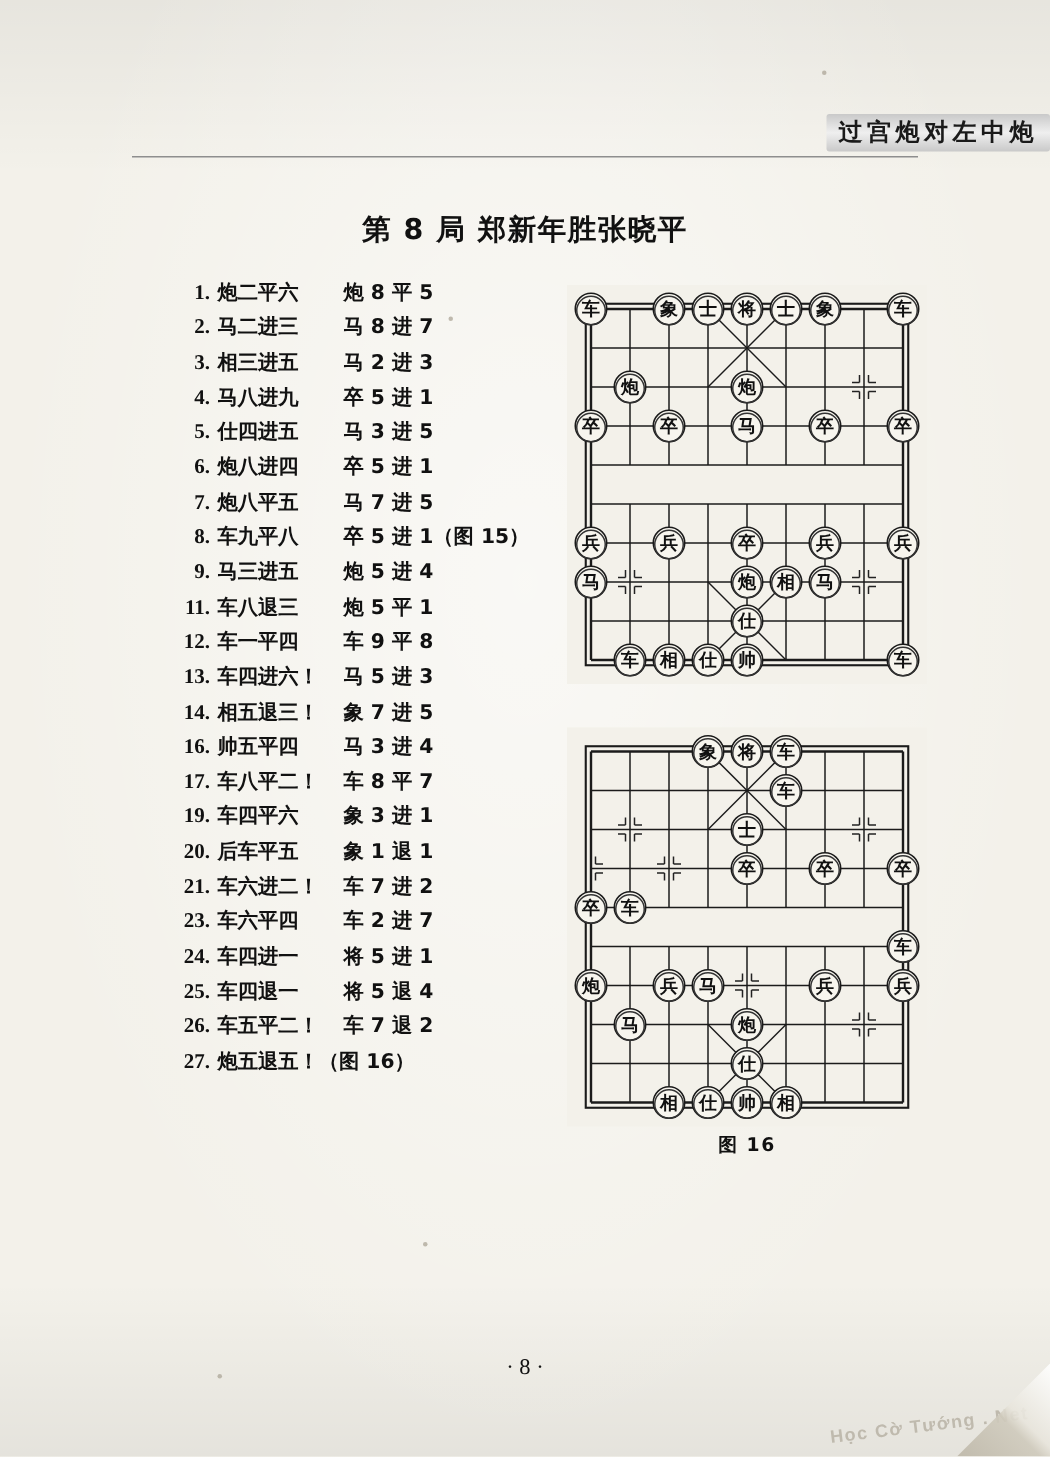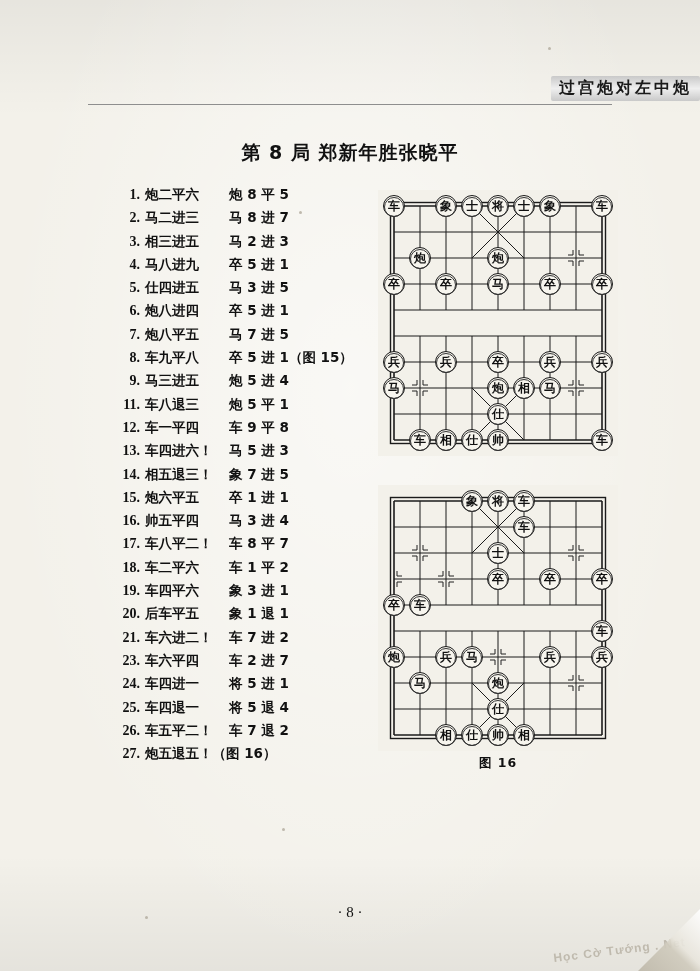--- a/index.html
+++ b/index.html
@@ -263,38 +263,28 @@
         <span class="move-no">13.</span>
         <span class="move-red">车四进六！</span>
         <span class="move-black">马 5 进 3</span>
       </div>
       <div class="move-row">
         <span class="move-no">14.</span>
         <span class="move-red">相五退三！</span>
         <span class="move-black">象 7 进 5</span>
       </div>
       <div class="move-row">
-        <span class="move-no">15.</span>
-        <span class="move-red">炮六平五</span>
-        <span class="move-black">卒 1 进 1</span>
-      </div>
-      <div class="move-row">
         <span class="move-no">16.</span>
         <span class="move-red">帅五平四</span>
         <span class="move-black">马 3 进 4</span>
       </div>
       <div class="move-row">
         <span class="move-no">17.</span>
         <span class="move-red">车八平二！</span>
         <span class="move-black">车 8 平 7</span>
-      </div>
-      <div class="move-row">
-        <span class="move-no">18.</span>
-        <span class="move-red">车二平六</span>
-        <span class="move-black">车 1 平 2</span>
       </div>
       <div class="move-row">
         <span class="move-no">19.</span>
         <span class="move-red">车四平六</span>
         <span class="move-black">象 3 进 1</span>
       </div>
       <div class="move-row">
         <span class="move-no">20.</span>
         <span class="move-red">后车平五</span>
         <span class="move-black">象 1 退 1</span>

